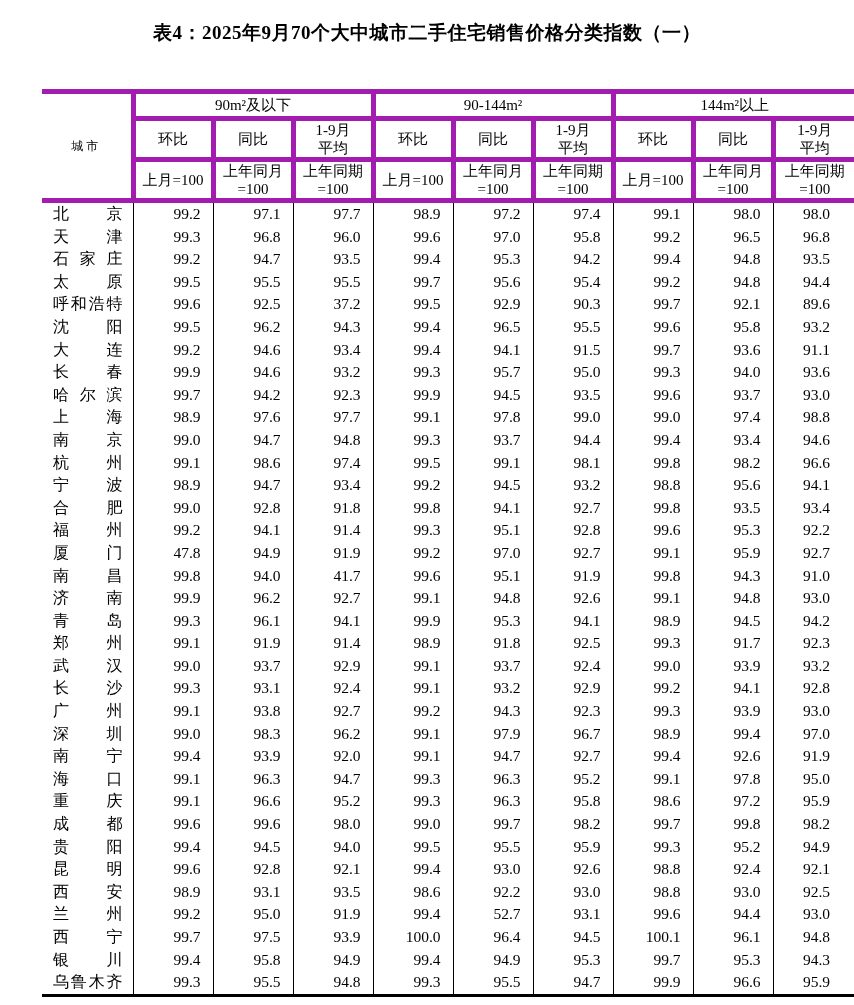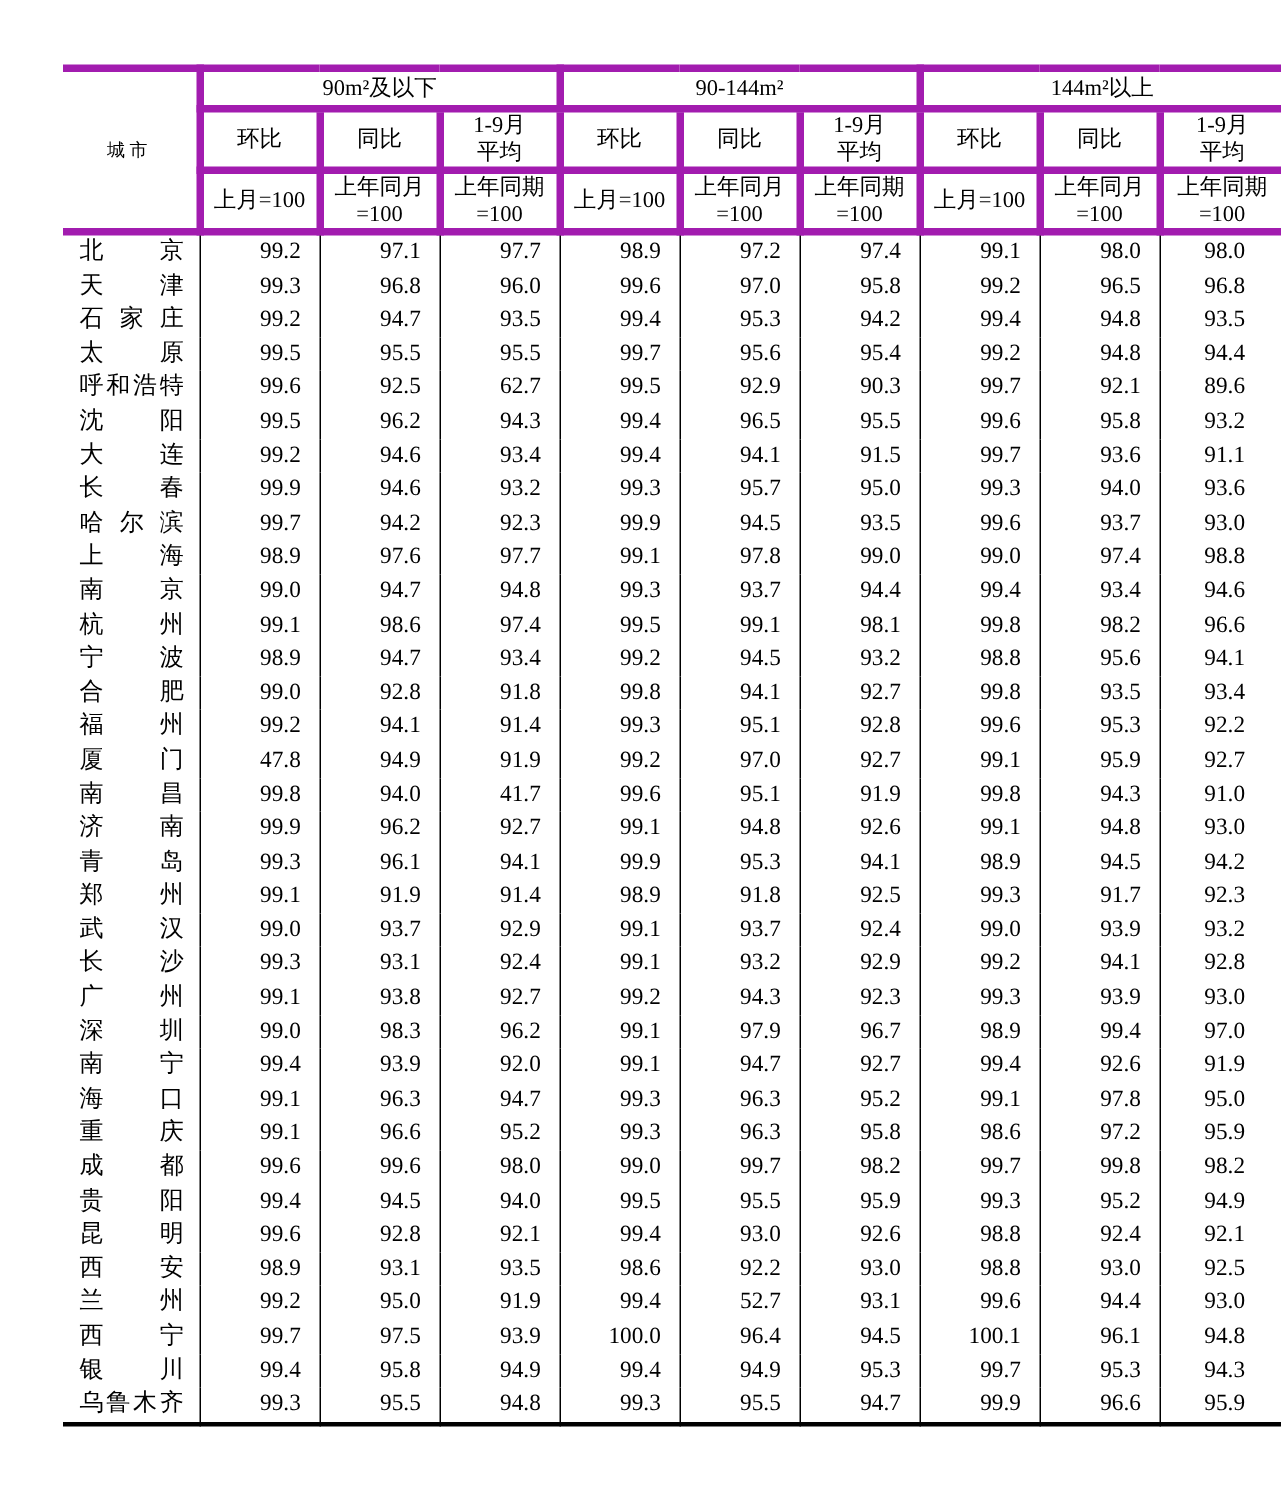--- a/index.html
+++ b/index.html
@@ -54,20 +54,21 @@
     justify-content: space-between;
     width: 100%;
   }
   td.num { text-align: right; padding-right: 12px; }
   td.num:last-child { padding-right: 24px; }
 </style>
 </head>
 <body>
 
 <div class="page">
+  <div class="title">表4：2025年9月70个大中城市二手住宅销售价格分类指数（一）</div>
 
   <table class="idx">
     <colgroup>
       <col style="width:91px">
       <col style="width:80px">
         <col style="width:80px">
         <col style="width:80px">
       <col style="width:80px">
         <col style="width:80px">
         <col style="width:80px">
@@ -188,21 +189,21 @@
           <td class="city">
             <span class="city-wrap">
               <span>呼</span>
               <span>和</span>
               <span>浩</span>
               <span>特</span>
             </span>
           </td>
           <td class="num">99.6</td>
           <td class="num">92.5</td>
-          <td class="num">62.7</td>
+          <td class="num">37.2</td>
           <td class="num">99.5</td>
           <td class="num">92.9</td>
           <td class="num">90.3</td>
           <td class="num">99.7</td>
           <td class="num">92.1</td>
           <td class="num">89.6</td>
         </tr>
         <tr>
           <td class="city">
             <span class="city-wrap">

